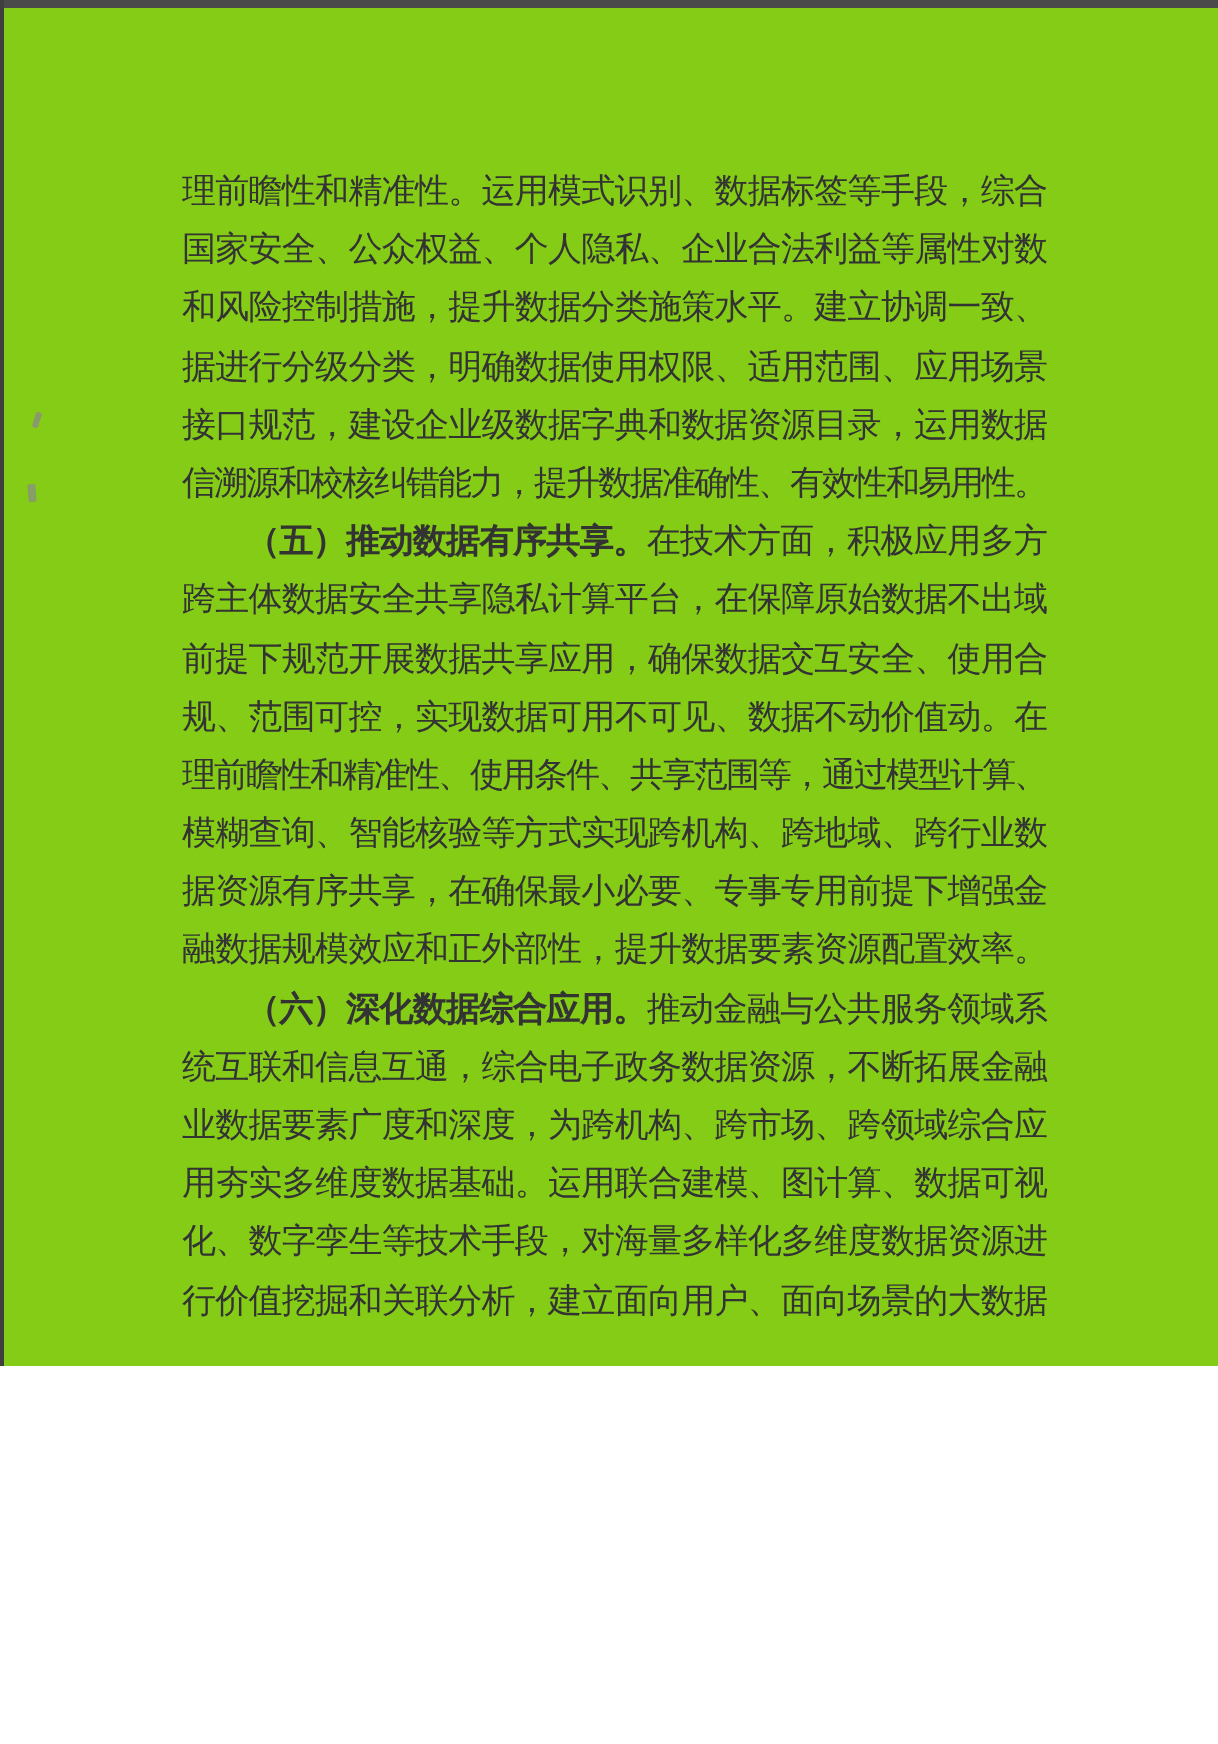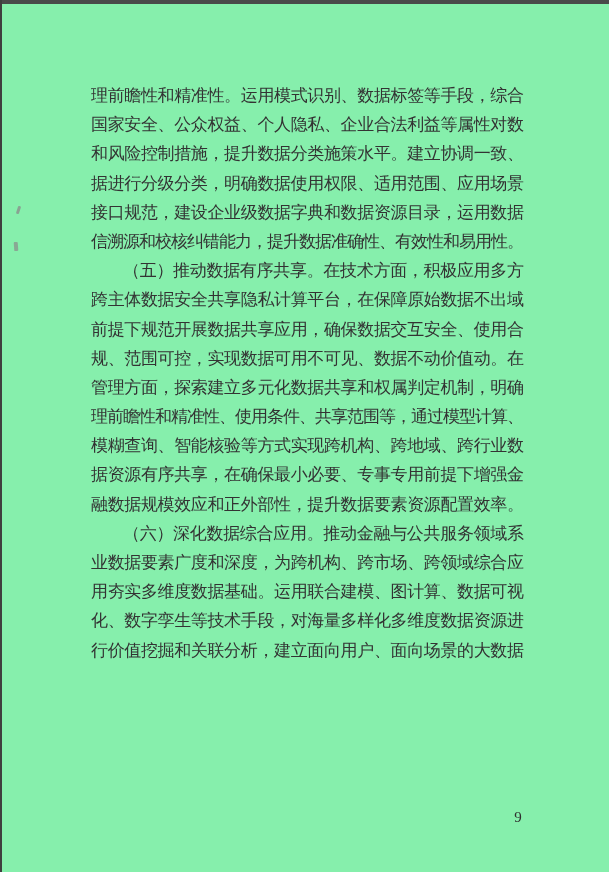--- a/index.html
+++ b/index.html
@@ -3,22 +3,22 @@
 <meta charset="utf-8">
 <style>
   html, body {
     margin: 0;
     padding: 0;
     background: #ffffff;
   }
   .page {
     position: relative;
     width: 609px;
-    height: 872px;
-    background: #86efac;
+    height: 683px;
+    background: #84cc16;
     overflow: hidden;
     font-family: "Liberation Serif", "DejaVu Serif", serif;
   }
   .scan-edge-top {
     position: absolute;
     top: 0; left: 0;
     width: 609px; height: 4px;
     background: #4a4a4a;
   }
   .scan-edge-left {
@@ -42,21 +42,21 @@
     text-align-last: justify;
     text-justify: inter-ideograph;
     white-space: nowrap;
     height: 29.2px;
     overflow: visible;
   }
   .line.indent {
     padding-left: 32px;
   }
   .line .bold {
-    font-weight: normal;
+    font-weight: bold;
   }
   .page-number {
     position: absolute;
     left: 508px;
     top: 809px;
     width: 20px;
     text-align: center;
     font-size: 15px;
     color: #2f2f2f;
     letter-spacing: 0;
@@ -93,26 +93,26 @@
       <div class="line">理前瞻性和精准性。运用模式识别、数据标签等手段，综合</div>
       <div class="line">国家安全、公众权益、个人隐私、企业合法利益等属性对数</div>
       <div class="line">和风险控制措施，提升数据分类施策水平。建立协调一致、</div>
       <div class="line">据进行分级分类，明确数据使用权限、适用范围、应用场景</div>
       <div class="line">接口规范，建设企业级数据字典和数据资源目录，运用数据</div>
       <div class="line">信溯源和校核纠错能力，提升数据准确性、有效性和易用性。</div>
       <div class="line indent"><span class="bold">（五）推动数据有序共享。</span>在技术方面，积极应用多方</div>
       <div class="line">跨主体数据安全共享隐私计算平台，在保障原始数据不出域</div>
       <div class="line">前提下规范开展数据共享应用，确保数据交互安全、使用合</div>
       <div class="line">规、范围可控，实现数据可用不可见、数据不动价值动。在</div>
-      <div class="line">管理方面，探索建立多元化数据共享和权属判定机制，明确</div>
       <div class="line">理前瞻性和精准性、使用条件、共享范围等，通过模型计算、</div>
       <div class="line">模糊查询、智能核验等方式实现跨机构、跨地域、跨行业数</div>
       <div class="line">据资源有序共享，在确保最小必要、专事专用前提下增强金</div>
       <div class="line">融数据规模效应和正外部性，提升数据要素资源配置效率。</div>
       <div class="line indent"><span class="bold">（六）深化数据综合应用。</span>推动金融与公共服务领域系</div>
+      <div class="line">统互联和信息互通，综合电子政务数据资源，不断拓展金融</div>
       <div class="line">业数据要素广度和深度，为跨机构、跨市场、跨领域综合应</div>
       <div class="line">用夯实多维度数据基础。运用联合建模、图计算、数据可视</div>
       <div class="line">化、数字孪生等技术手段，对海量多样化多维度数据资源进</div>
       <div class="line">行价值挖掘和关联分析，建立面向用户、面向场景的大数据</div>
     </div>
 
   <div class="page-number">9</div>
 </div>
 
 </body></html>

